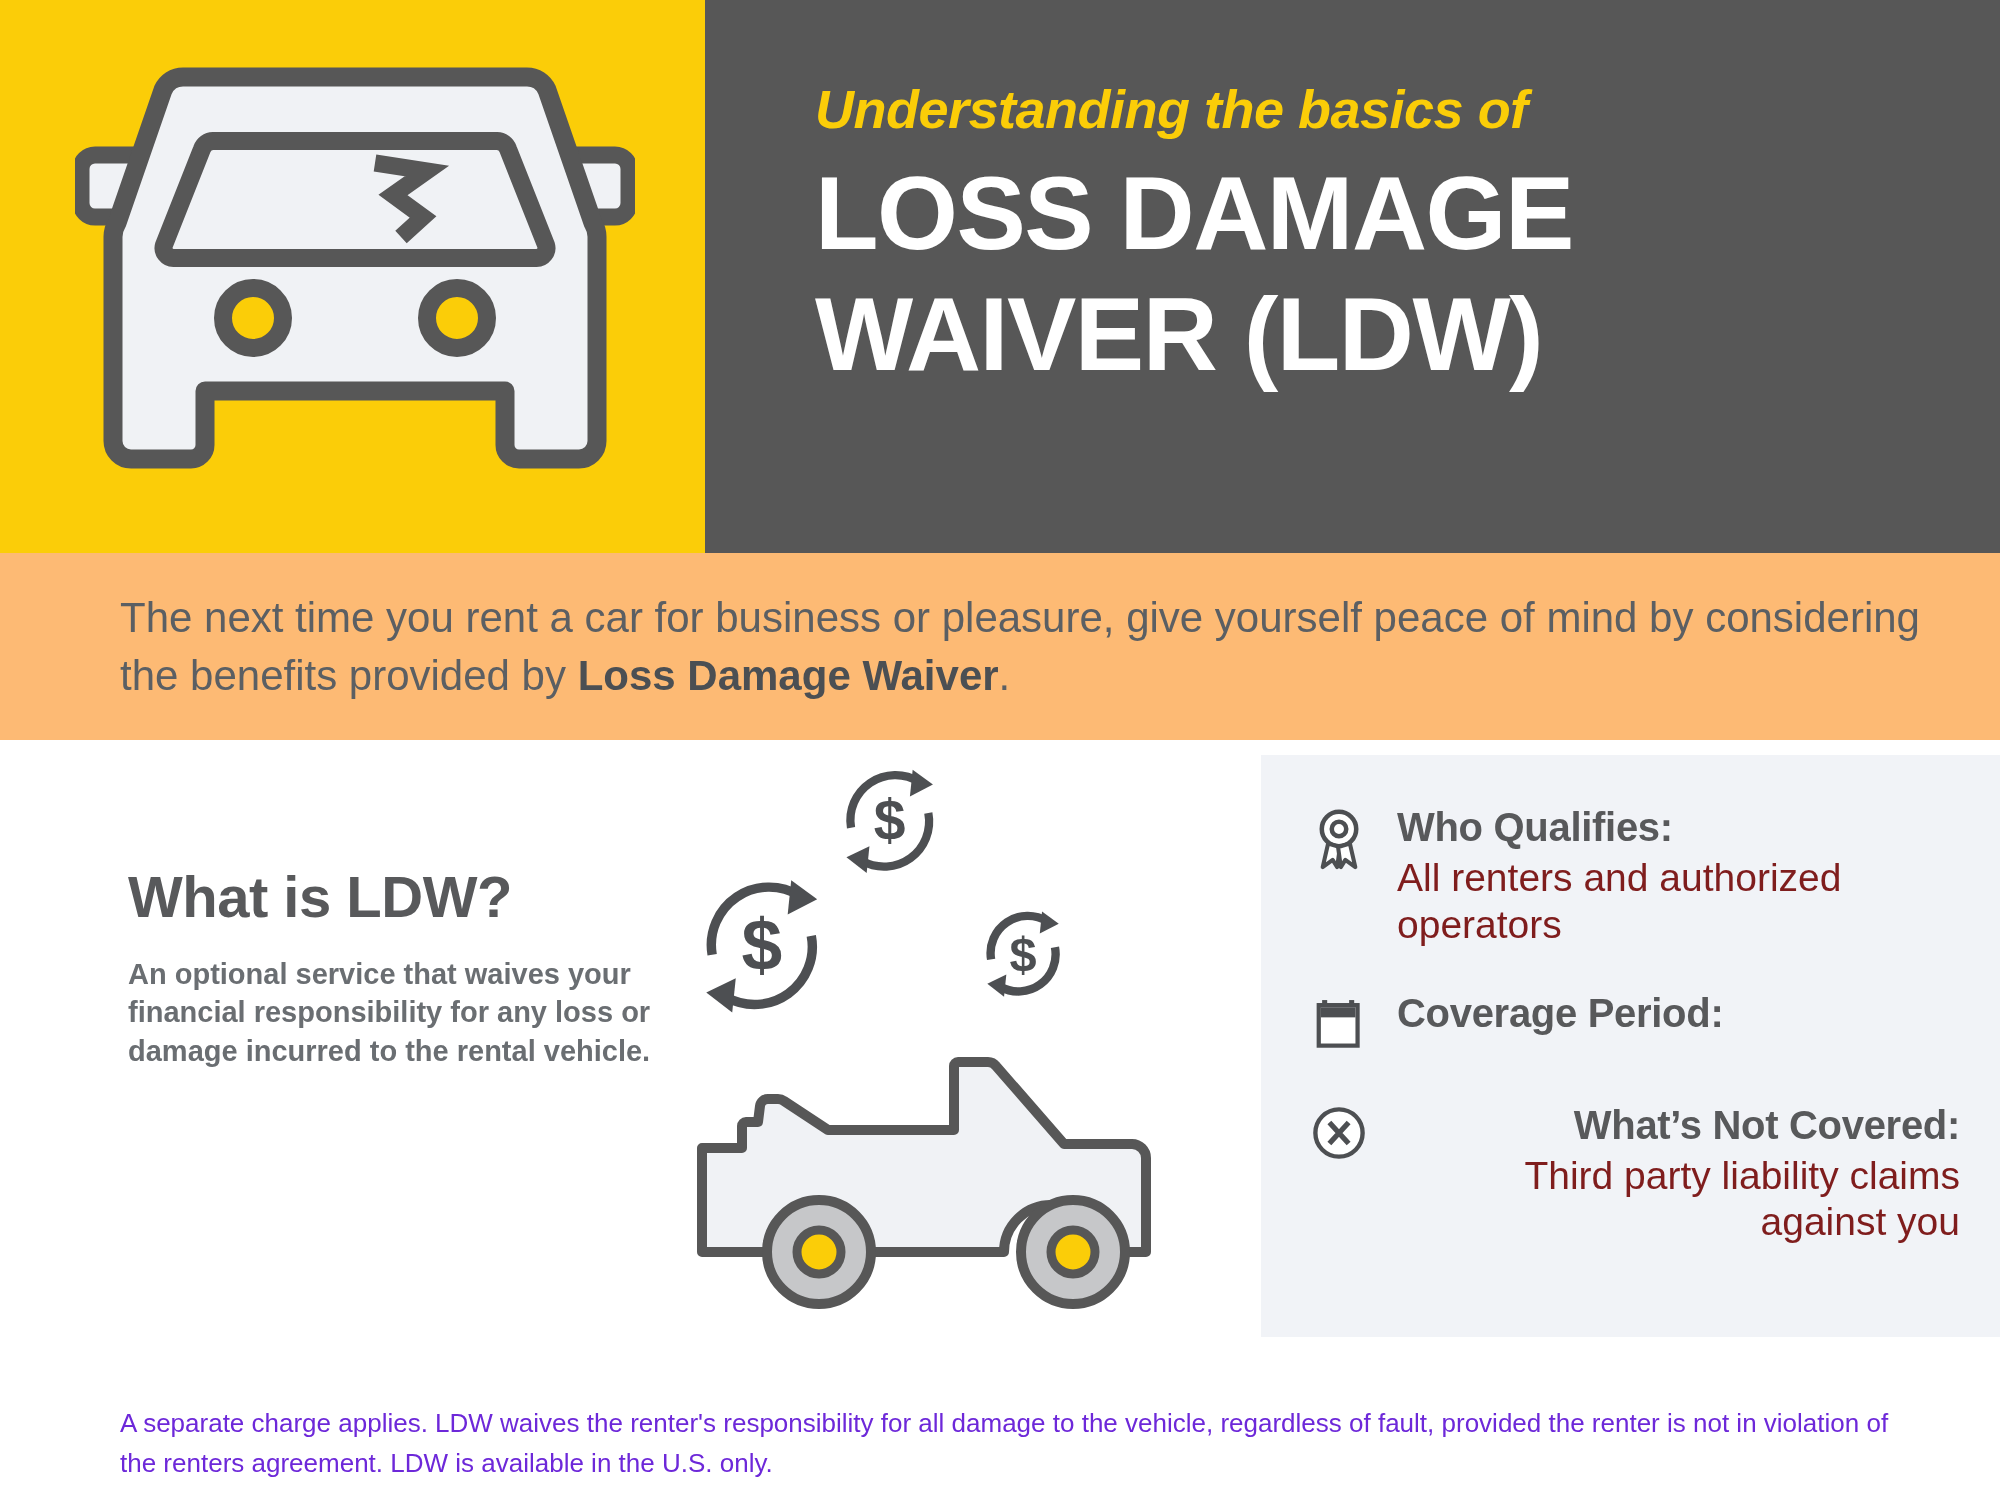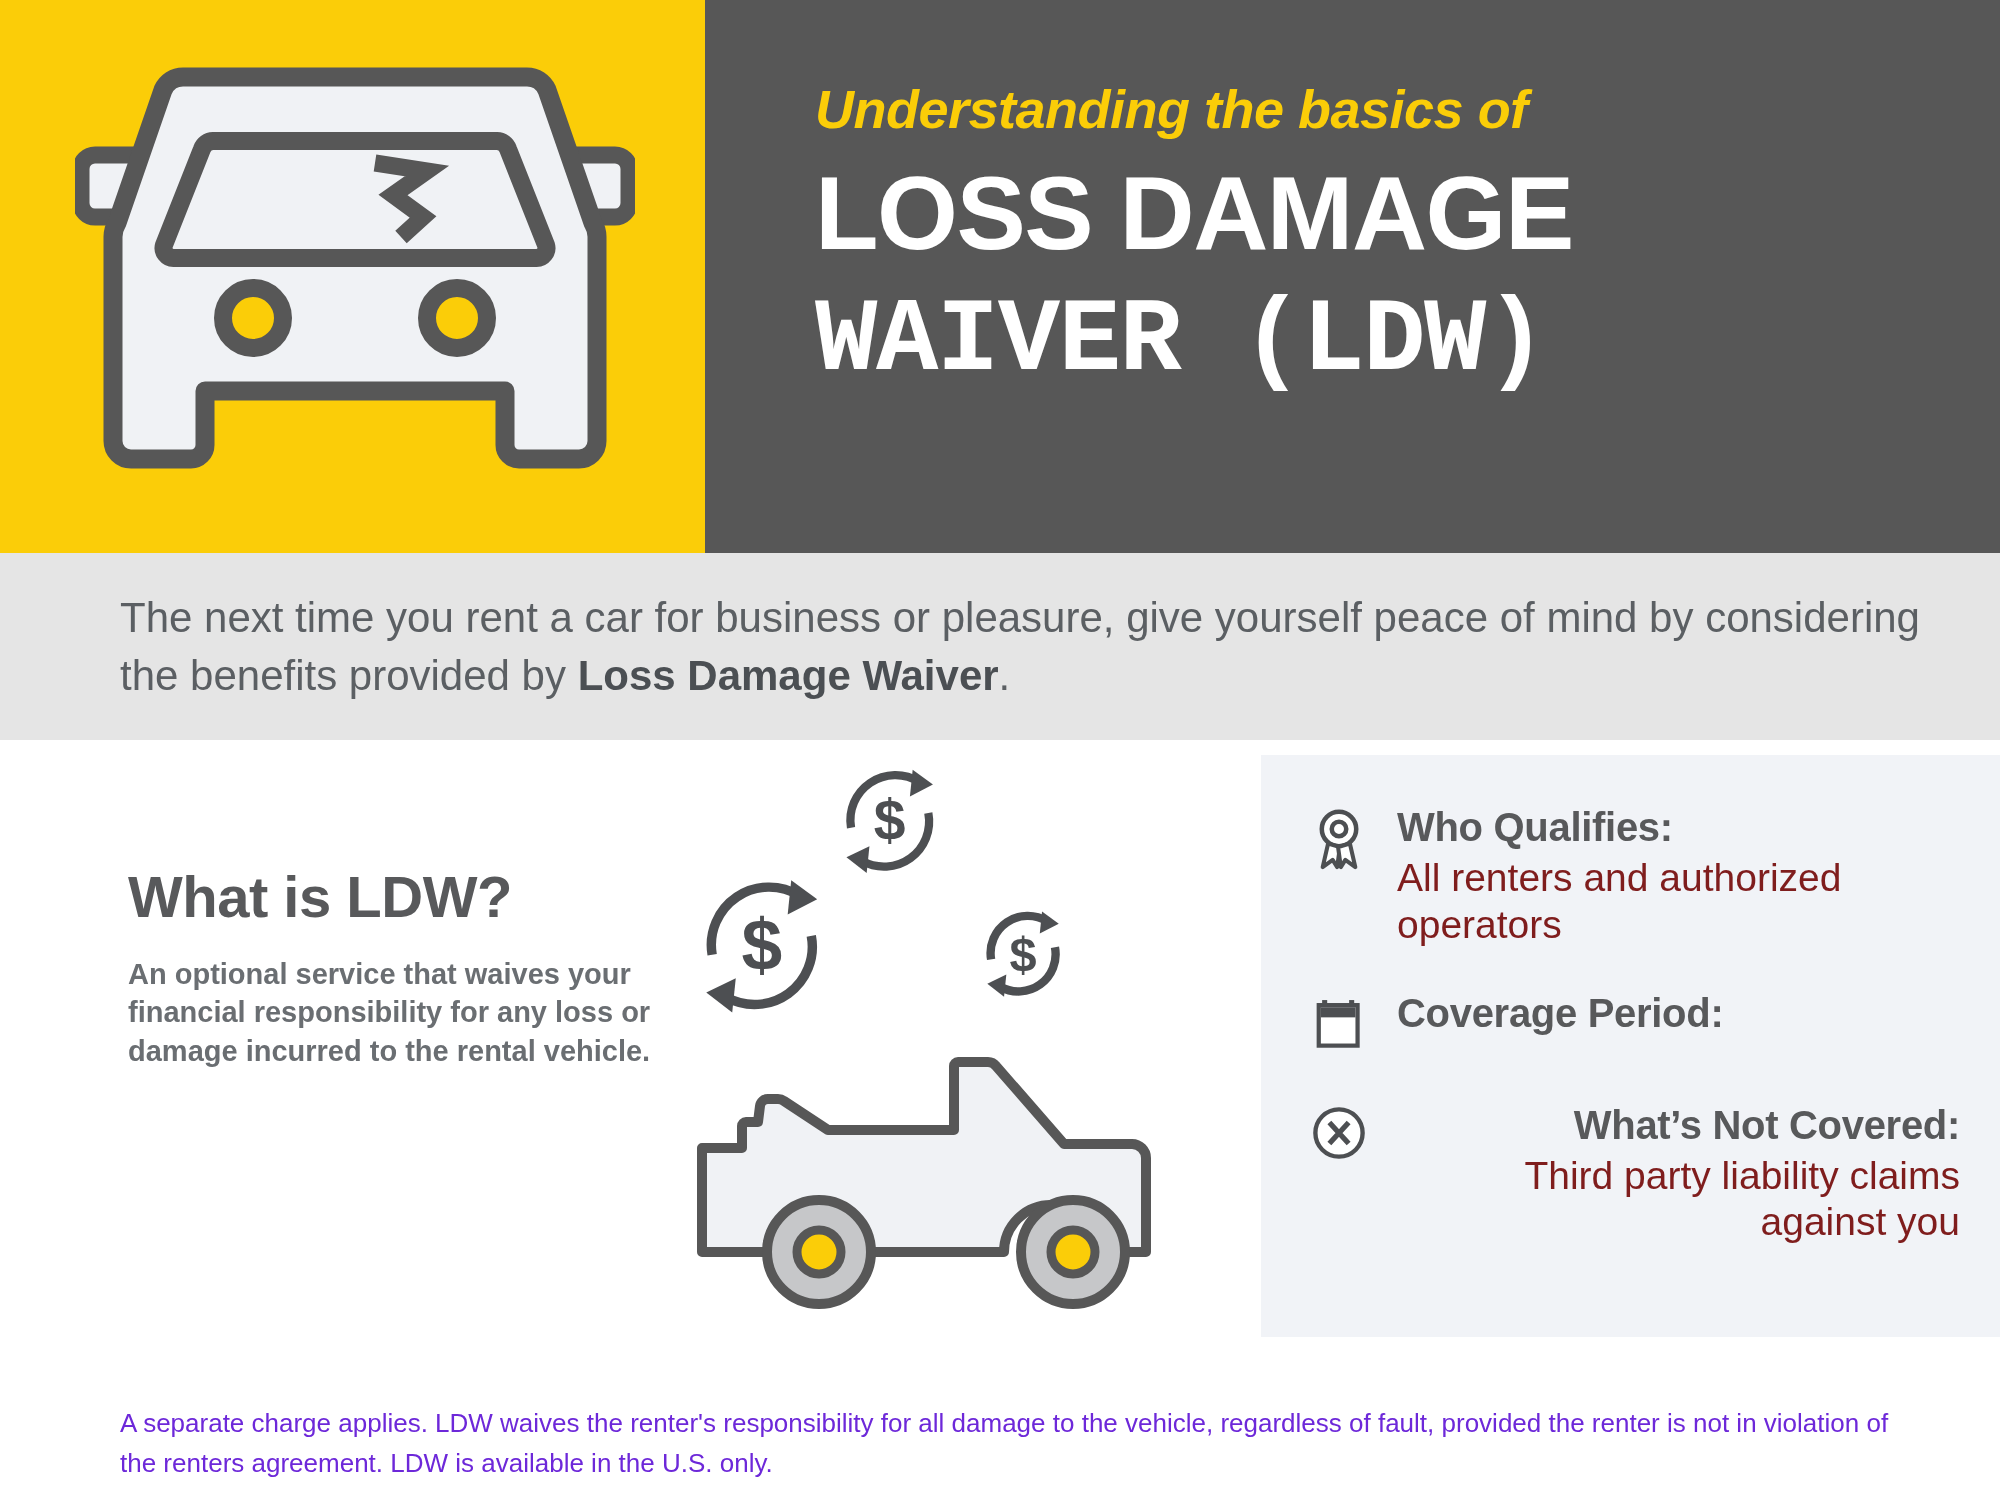--- a/index.html
+++ b/index.html
@@ -59,21 +59,21 @@
     line-height:1.08;
     letter-spacing:-1.5px;
     margin-top:18px;
     white-space:nowrap;
   }
 
   
   .intro-band {
     position:absolute; left:0; top:553px;
     width:2000px; height:187px;
-    background:#e5e5e5;
+    background:#fdba74;
   }
   .intro-text {
     position:absolute;
     left:120px; top:36px;
     width:1800px;
     font-size:42px;
     line-height:1.38;
     color:#5B5F63;
     font-weight:300;
   }
@@ -175,21 +175,21 @@
 
         <circle cx="178" cy="263" r="30" fill="#FBCD08" stroke="#575757" stroke-width="18"></circle>
         <circle cx="382" cy="263" r="30" fill="#FBCD08" stroke="#575757" stroke-width="18"></circle>
       </svg>
     </div>
 
     <div class="header-dark">
       <div class="header-text">
         <div class="eyebrow">Understanding the basics of</div>
         <div class="maintitle">LOSS DAMAGE</div>
-        <div class="maintitle" style="margin-top:15px;font-family:Liberation Mono, monospace;">WAIVER (LDW)</div>
+        <div class="maintitle" style="margin-top:8px;">WAIVER (LDW)</div>
       </div>
     </div>
   </div>
 
   <div class="intro-band">
     <div class="intro-text"><span>The next time you rent a car for business or pleasure, give yourself peace of mind by considering the benefits provided by </span><b>Loss Damage Waiver</b><span>.</span></div>
   </div>
 
   <div class="main">
 

